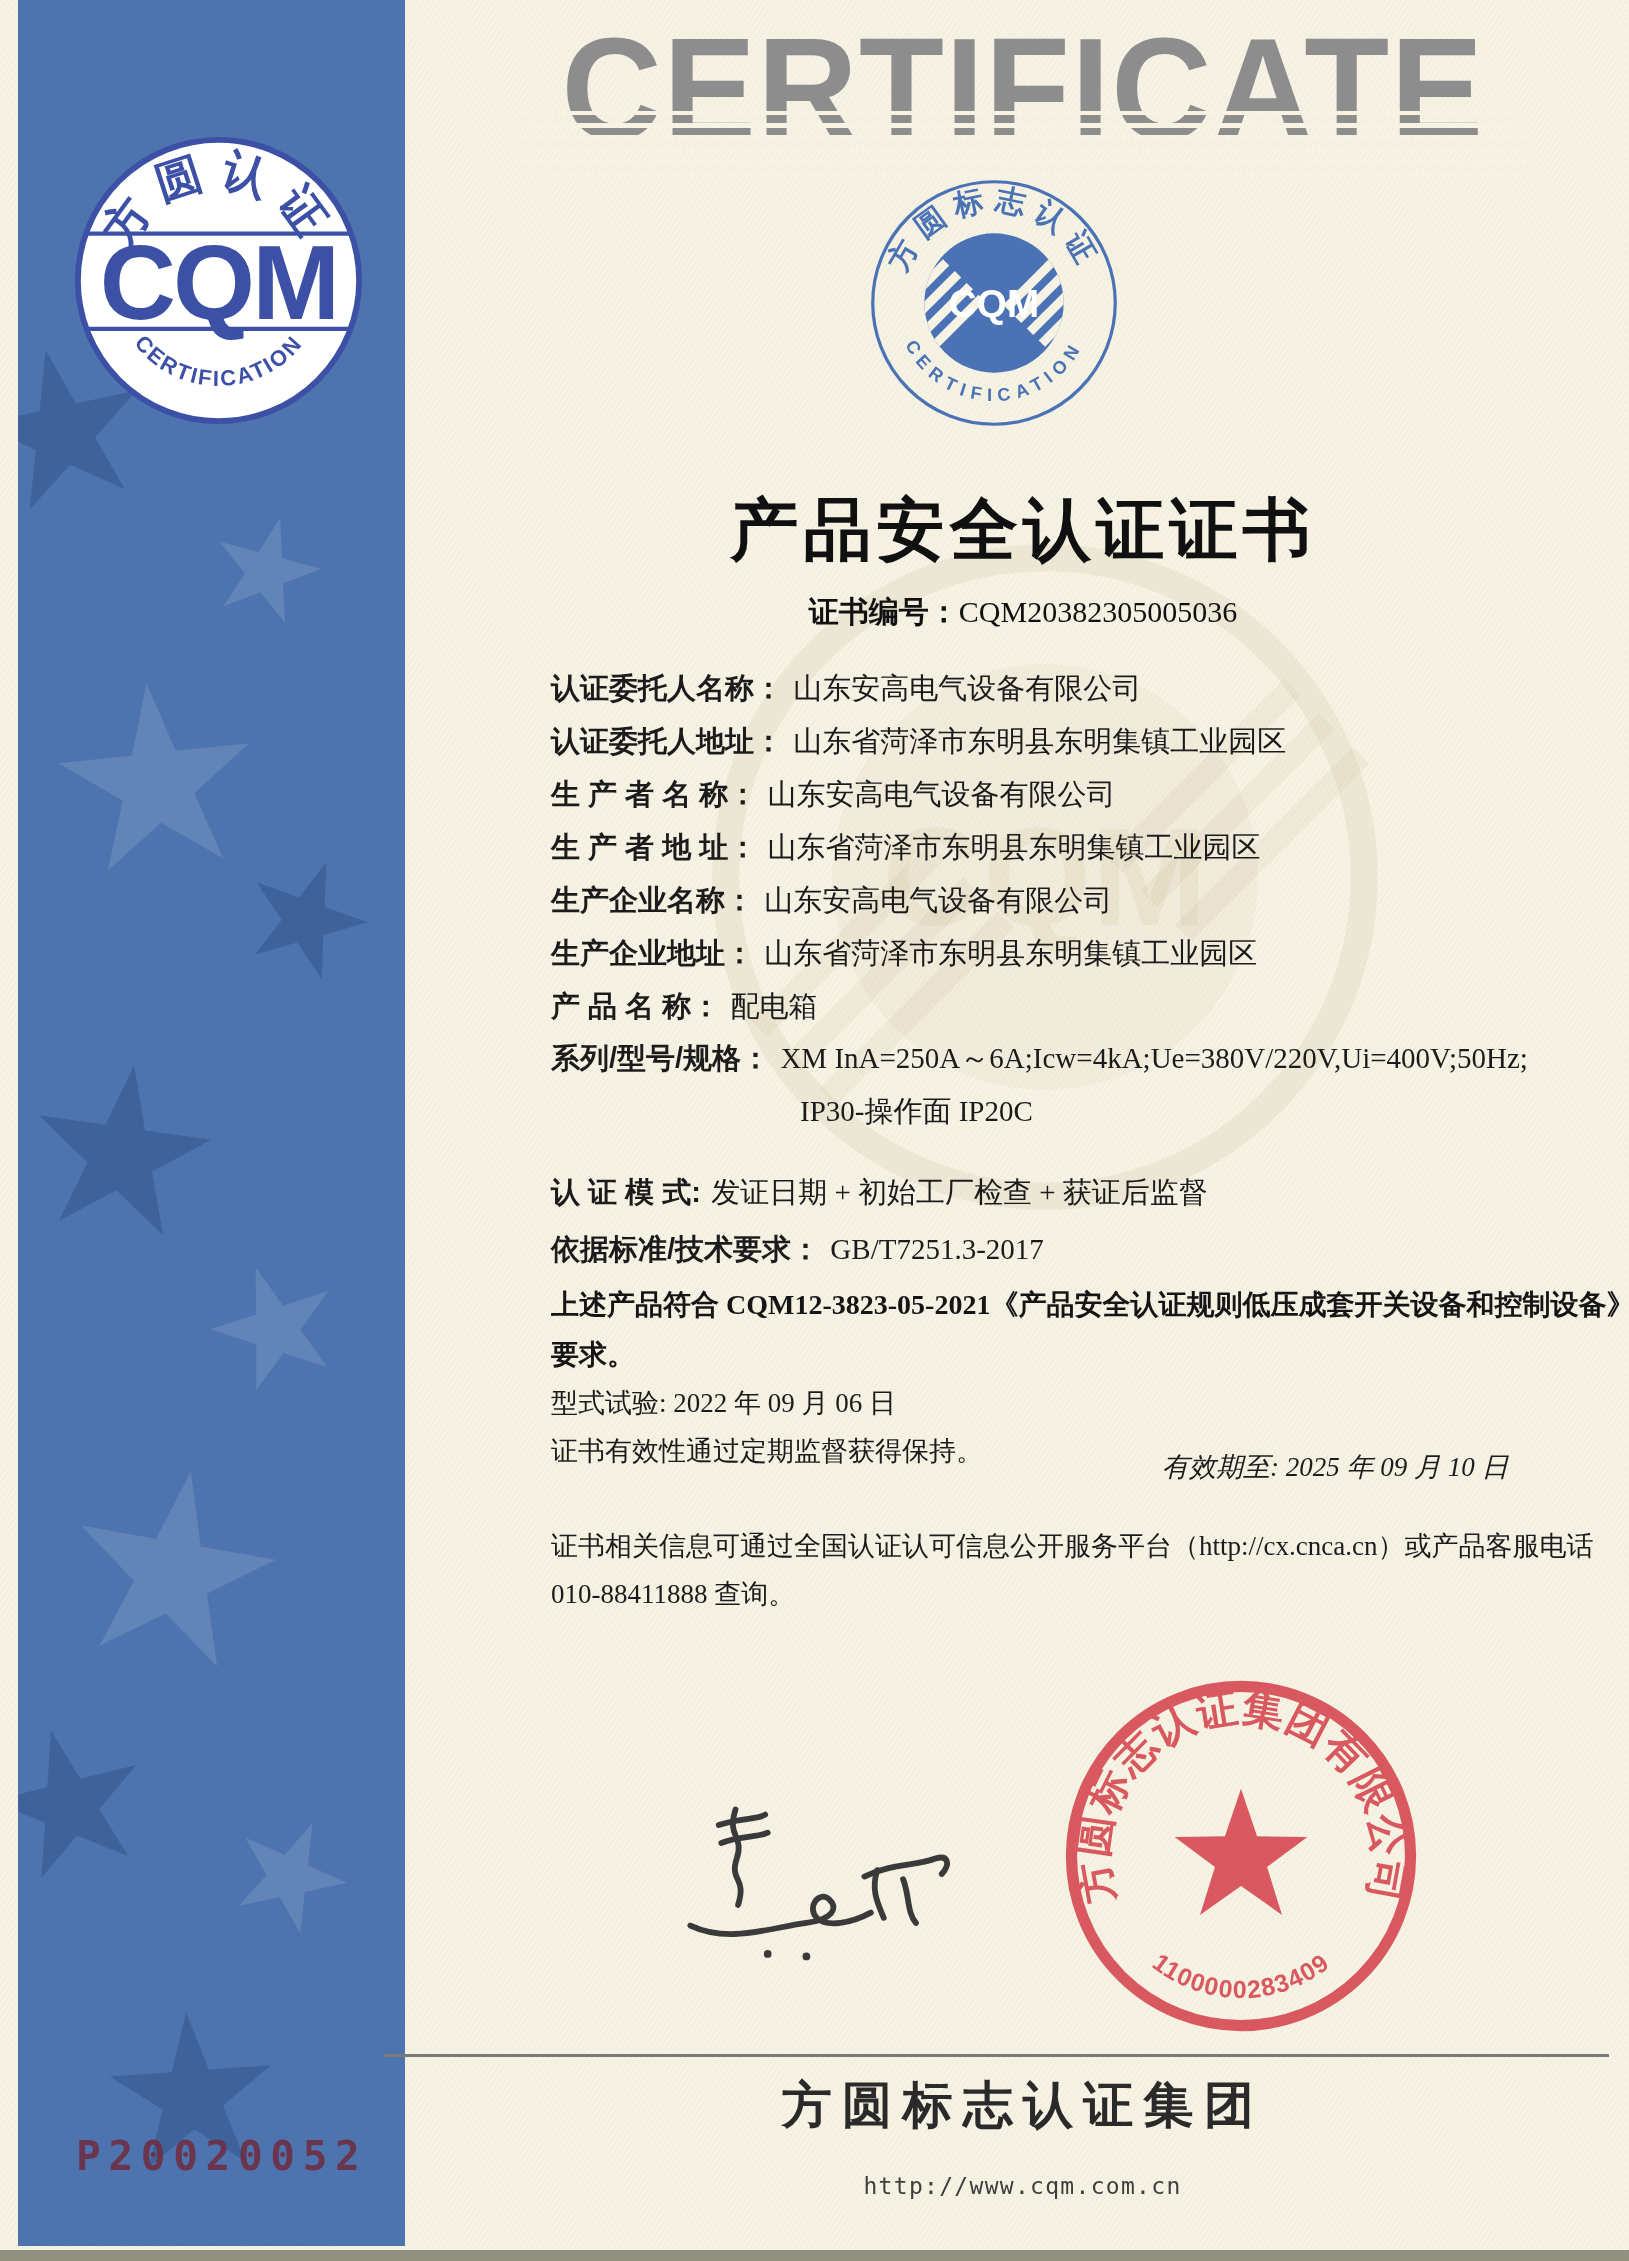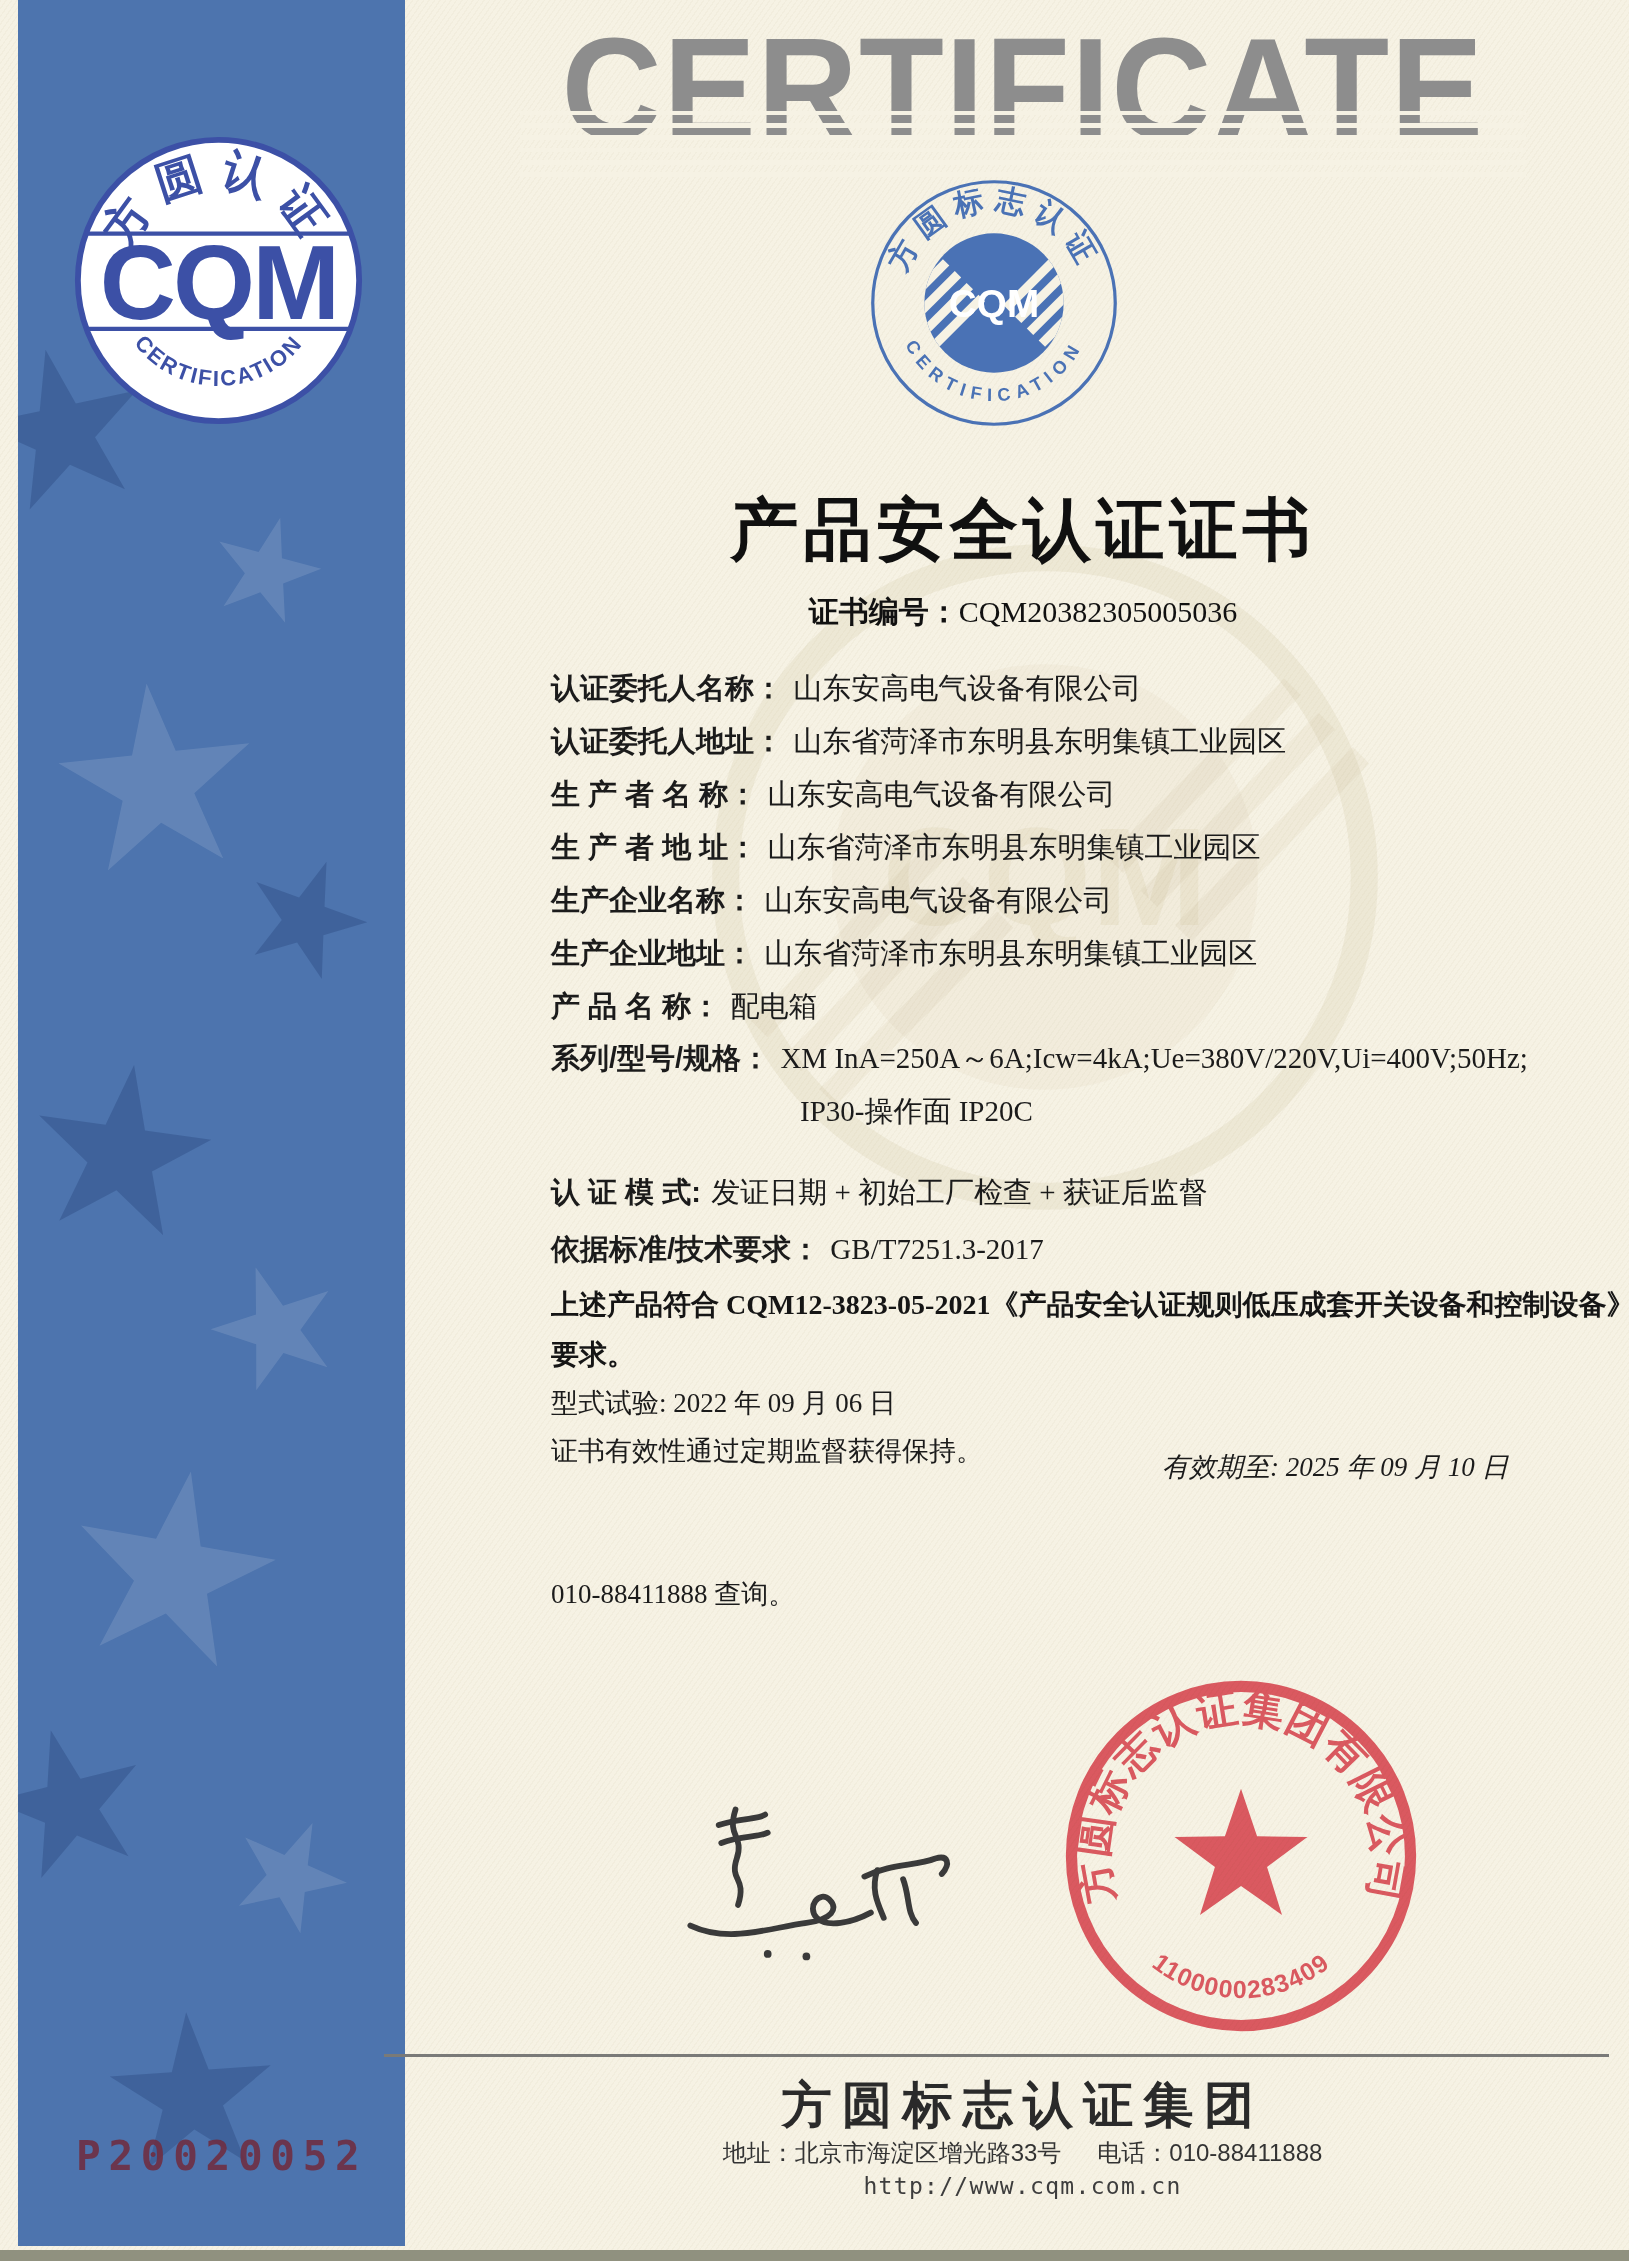--- a/index.html
+++ b/index.html
@@ -180,20 +180,21 @@
   <div class="boldline" style="top:1336px;">要求。</div>
 
   <div class="note" style="top:1385px;">
     <span>型式试验: </span><span>2022 年 09 月 06 日</span>
   </div>
   <div class="note" style="top:1449px;left:1162px;font-style:italic;">
     <span>有效期至: </span><span>2025 年 09 月 10 日</span>
   </div>
 
   <div class="note" style="top:1433px;">证书有效性通过定期监督获得保持。</div>
+  <div class="note" style="top:1528px;">证书相关信息可通过全国认证认可信息公开服务平台（http://cx.cnca.cn）或产品客服电话</div>
   <div class="note" style="top:1576px;">010-88411888 查询。</div>
 
   <svg id="signature" class="abs" viewBox="0 0 280 130">
     <g fill="none" stroke="#3a3a3a" stroke-width="4.5" stroke-linecap="round">
       <path d="M95,8 C88,30 102,28 96,46 C90,64 104,60 97,82"></path>
       <path d="M82,20 C100,14 112,16 118,12"></path>
       <path d="M84,34 C100,28 112,30 120,26"></path>
       <path d="M60,98 C90,112 120,100 150,96 C170,93 175,85 168,78 C160,70 150,84 158,92 C166,100 185,96 200,88"></path>
       <path d="M205,55 C200,70 205,80 210,92"></path>
       <path d="M195,60 C215,50 235,52 250,46 C260,43 262,50 255,58"></path>
@@ -213,20 +214,17 @@
       <textPath href="#st-top" startOffset="50%" text-anchor="middle">方圆标志认证集团有限公司</textPath>
     </text>
     <polygon fill="#e0505e" points="150,96 162.9,134.2 203.3,134.7 170.9,158.8 182.9,197.3 150,174 117.1,197.3 129.1,158.8 96.7,134.7 137.1,134.2"></polygon>
     <text font-size="20" font-weight="600" fill="#e0505e" letter-spacing="1">
       <textPath href="#st-bottom" startOffset="50%" text-anchor="middle">1100000283409</textPath>
     </text>
   </svg>
 
   <div id="footer-rule" class="abs"></div>
   <div id="footer-group" class="abs">方圆标志认证集团</div>
-  <div id="footer-addr" class="abs">
-    <span>地址：北京市海淀区增光路33号</span><span class="sep"></span><span>电话：010-88411888</span>
-  </div>
   <div id="footer-web" class="abs">http://www.cqm.com.cn</div>
 
   <div id="bottom-edge" class="abs"></div>
 </div>
 
 
 </body></html>

